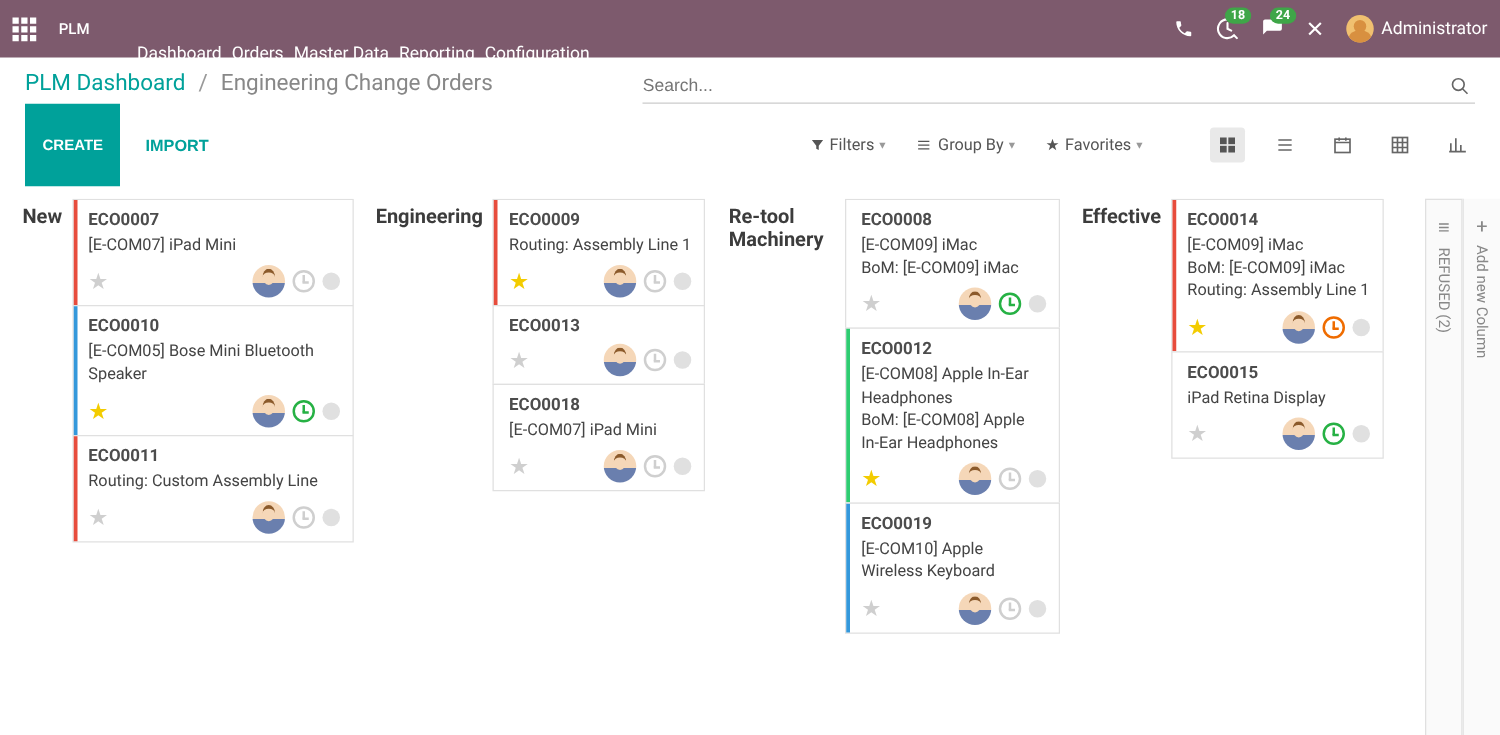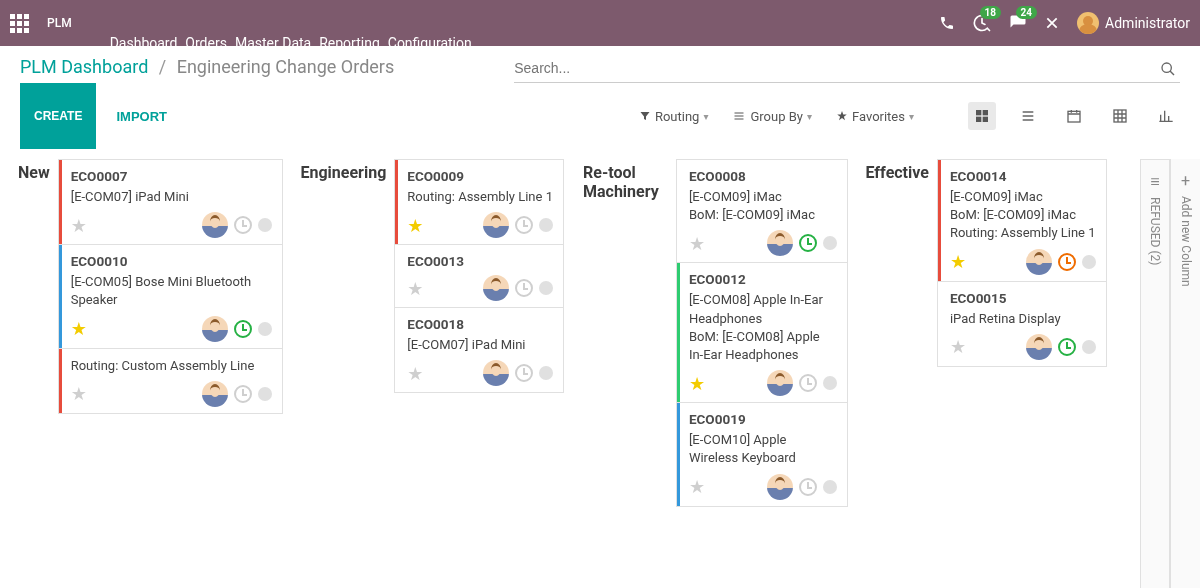--- a/index.html
+++ b/index.html
@@ -167,21 +167,21 @@
     </div>
   </div>
   <div class="cp-bottom">
     <button class="btn-create">CREATE</button>
     <button class="btn-import">IMPORT</button>
     <div class="filter-bar">
       <div class="item">
         <svg width="12" height="12" viewBox="0 0 24 24" fill="#555">
             <path d="M3 4h18l-7 9v7l-4-2v-5z"></path>
           </svg>
-        <span>Routing</span>
+        <span>Filters</span>
           <span class="caret">▾</span>
       </div>
       <div class="item">
         <svg width="14" height="12" viewBox="0 0 24 24" stroke="#555" stroke-width="2">
             <path d="M3 6h18M3 12h18M3 18h18"></path>
           </svg>
         <span>Group By</span>
           <span class="caret">▾</span>
       </div>
       <div class="item">
@@ -253,20 +253,21 @@
               <span class="star on">★</span>
               <div class="foot-right">
                 <span class="avatar-face"></span>
                 <span class="clock green"></span>
                 <span class="dot"></span>
               </div>
             </div>
           </div>
           <div class="card">
             <div class="stripe" style="background: rgb(231, 76, 60);"></div>
+            <div class="card-title">ECO0011</div>
             <div class="card-line">Routing: Custom Assembly Line</div>
             <div class="card-foot">
               <span class="star">★</span>
               <div class="foot-right">
                 <span class="avatar-face"></span>
                 <span class="clock grey"></span>
                 <span class="dot"></span>
               </div>
             </div>
           </div>

